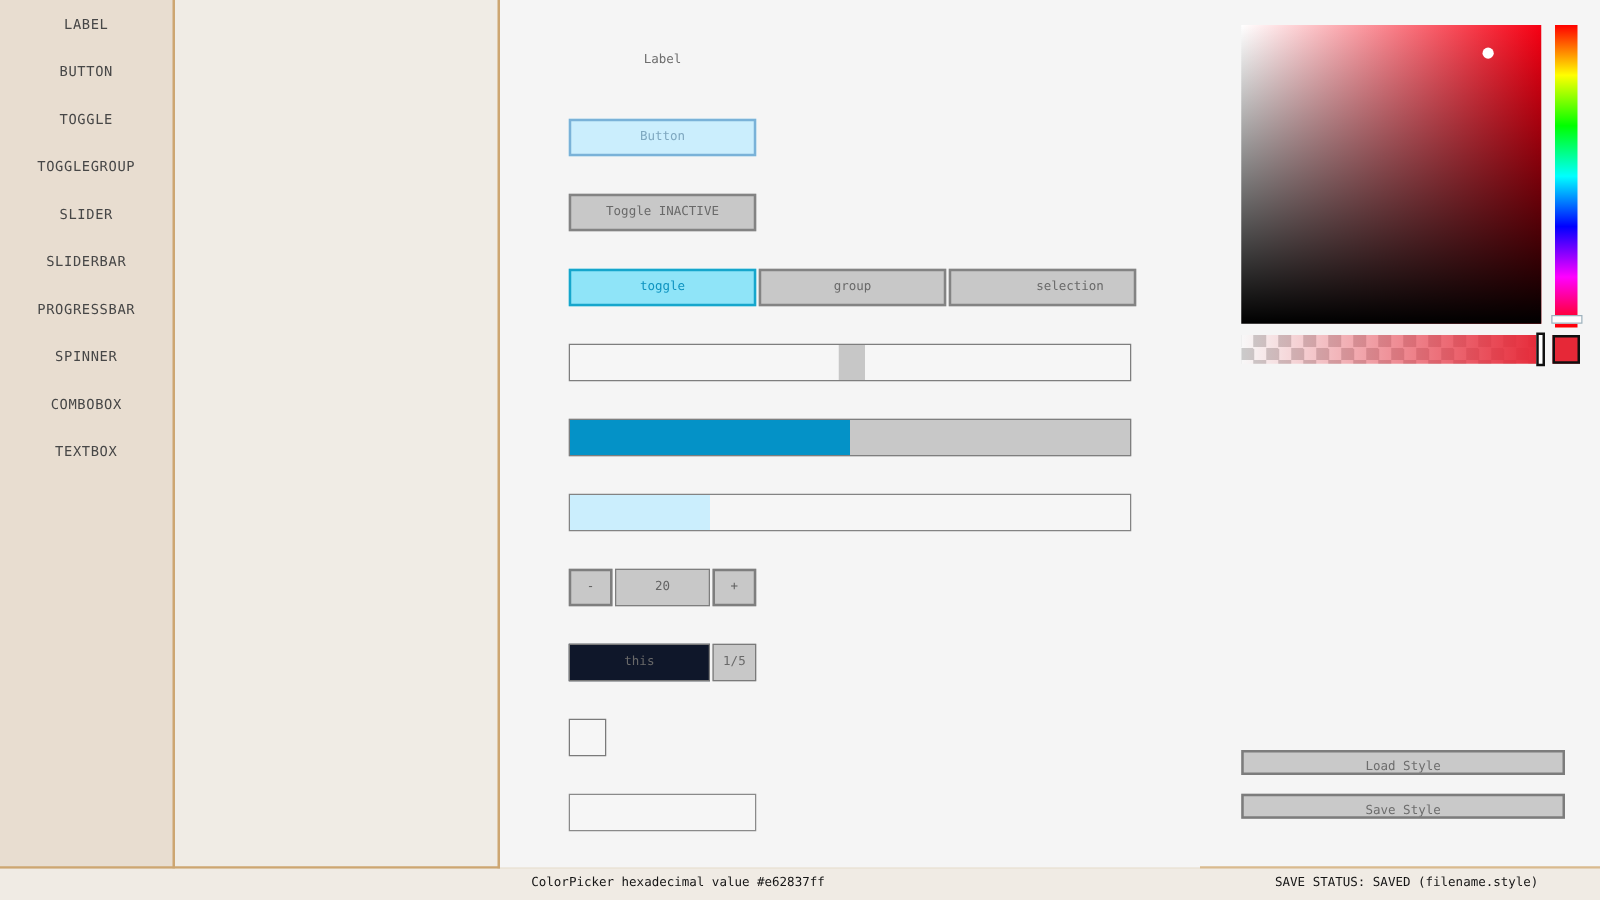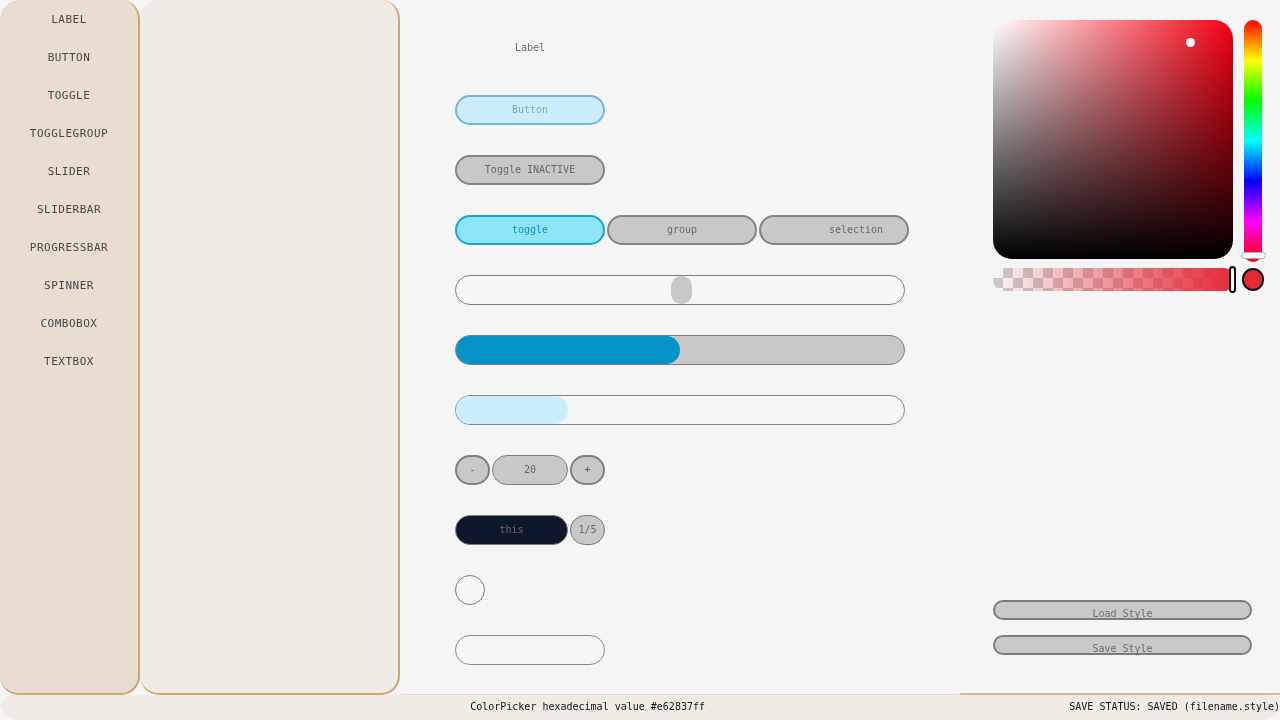--- a/index.html
+++ b/index.html
@@ -1,15 +1,15 @@
 <!DOCTYPE html>
 <html><head>
 <meta charset="utf-8">
 <style>
-  * { margin: 0; padding: 0; box-sizing: border-box; border-radius: 19px; }
+  * { margin: 0; padding: 0; box-sizing: border-box; }
   html, body { width: 1280px; height: 720px; overflow: hidden; }
   body {
     position: relative;
     background: #f5f5f5;
     font-family: "DejaVu Sans Mono", monospace;
     color: #696969;
   }
   .abs { position: absolute; }
 
   
@@ -119,21 +119,21 @@
 
   .btn-gray-lg { left: 993px; width: 259px; height: 20px; line-height: 24px;
     background: #c9c9c9; border: 2px solid #7c7c7c; color: #6d6d6d;
     font-size: 10px; text-align: center; cursor: pointer; }
   .btn-load { top: 600px; }
   .btn-save { top: 635px; }
 
   
   .statusbar { left: 0; top: 695px; width: 1280px; height: 25px; background: #f0ebe4; }
   .status-text { position: absolute; top: 6px; font-size: 10px; color: #151515;
-    text-align: right; white-space: nowrap; }
+    text-align: left; white-space: nowrap; }
   .status-left  { left: 425px; width: 280px; }
   .status-right { left: 1020px; width: 260px; }
   .edge-main  { left: 400px; top: 694px; width: 560px; height: 1px; background: #e6dbc9; }
   .edge-right { left: 960px; top: 693px; width: 320px; height: 2px; background: #d9ba8e; }
 </style>
 </head>
 <body>
 
 <div class="abs sidebar">
   <div class="side-item">LABEL</div>

